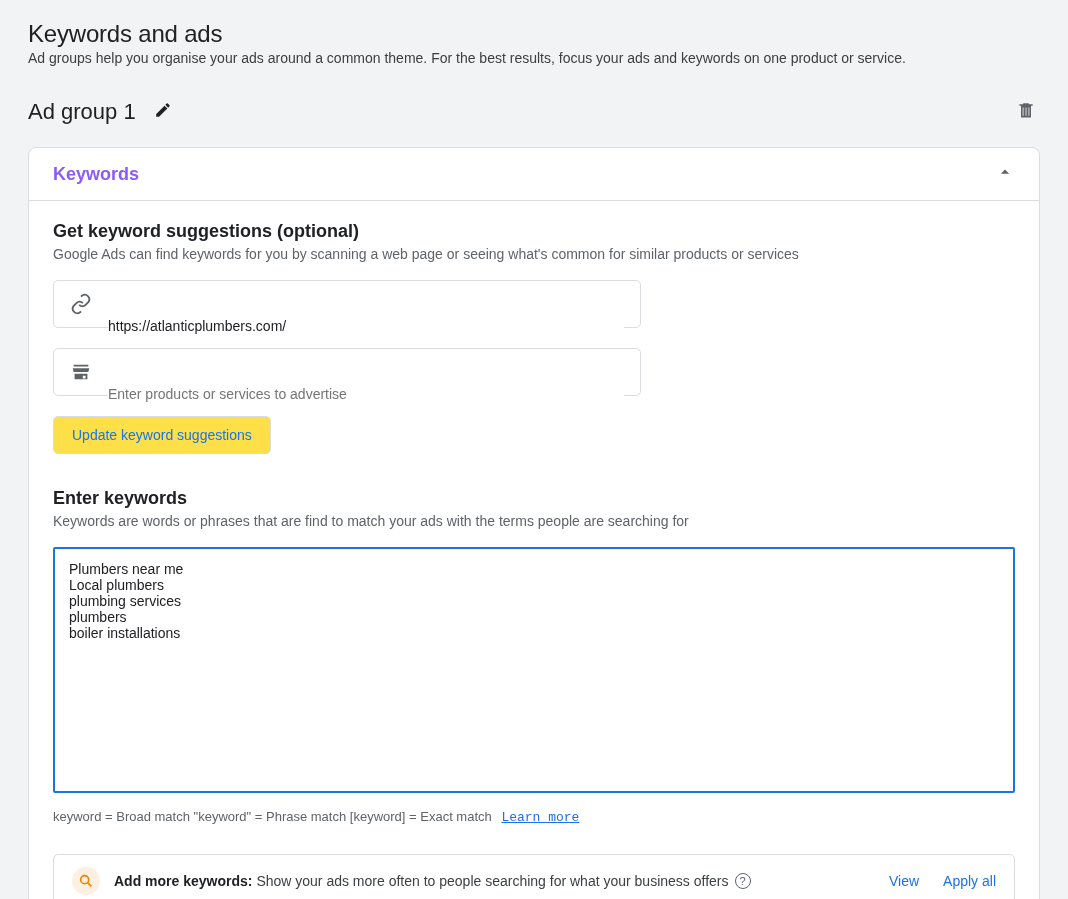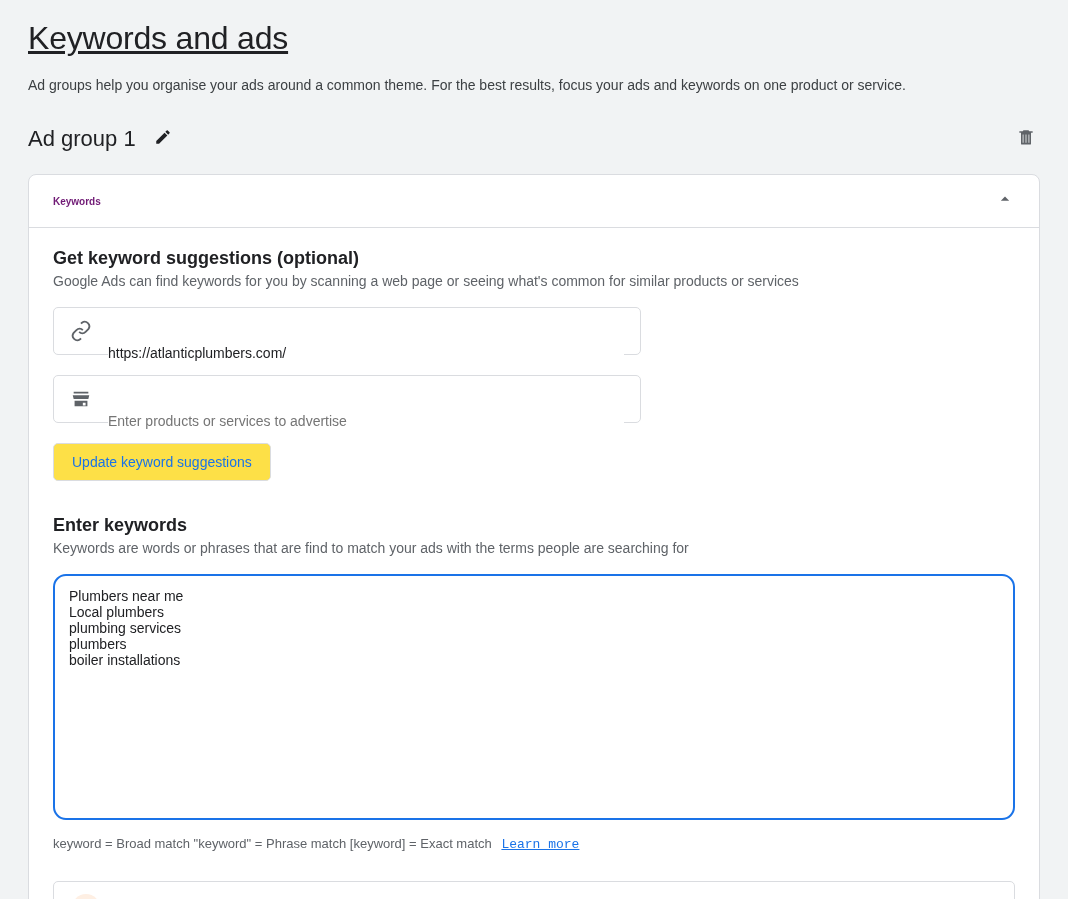--- a/index.html
+++ b/index.html
@@ -9,26 +9,25 @@
     }
     body {
       font-family: Arial, 'Helvetica Neue', Helvetica, sans-serif;
       background: #f1f3f4;
       color: #202124;
       width: 1068px;
       height: 899px;
       padding: 20px 28px;
     }
     .page-title {
-      font-size: 32px;
+      font-size: 24px;
       font-weight: 400;
       color: #202124;
-      margin-bottom: 20px;
+      margin-bottom: 2px;
       letter-spacing: -0.2px;
-      text-decoration: underline;
     }
     .page-subtitle {
       font-size: 14px;
       color: #3c4043;
       margin-bottom: 30px;
     }
     .group-header {
       display: flex;
       align-items: center;
       justify-content: space-between;
@@ -62,23 +61,23 @@
     }
     .card-header {
       display: flex;
       align-items: center;
       justify-content: space-between;
       padding: 14px 24px;
       border-bottom: 1px solid #dadce0;
       cursor: pointer;
     }
     .card-header-title {
-      font-size: 10px;
+      font-size: 18px;
       font-weight: 700;
-      color: #701a75;
+      color: #8b5cf6;
     }
     .card-body {
       padding: 20px 24px 24px 24px;
     }
     .section-title {
       font-size: 18px;
       font-weight: 700;
       color: #202124;
       margin-bottom: 4px;
     }
@@ -122,21 +121,21 @@
       font-size: 14px;
       font-weight: 500;
       padding: 10px 18px;
       border-radius: 5px;
       cursor: pointer;
       font-family: inherit;
       margin-bottom: 34px;
     }
     .textarea-wrap {
       border: 2px solid #1a73e8;
-      border-radius: 13px;
+      border-radius: 2px;
       padding: 12px 14px;
       margin-bottom: 14px;
     }
     .textarea-wrap textarea {
       width: 100%;
       height: 214px;
       border: none;
       outline: none;
       resize: none;
       font-size: 14px;

